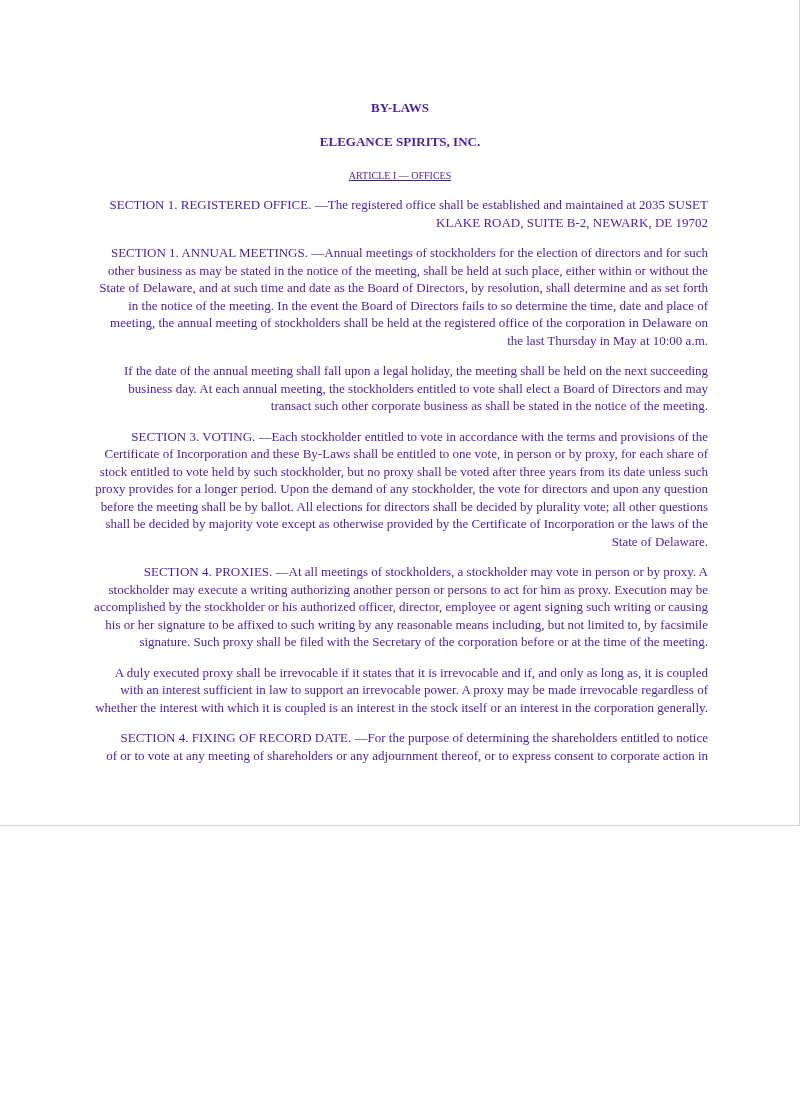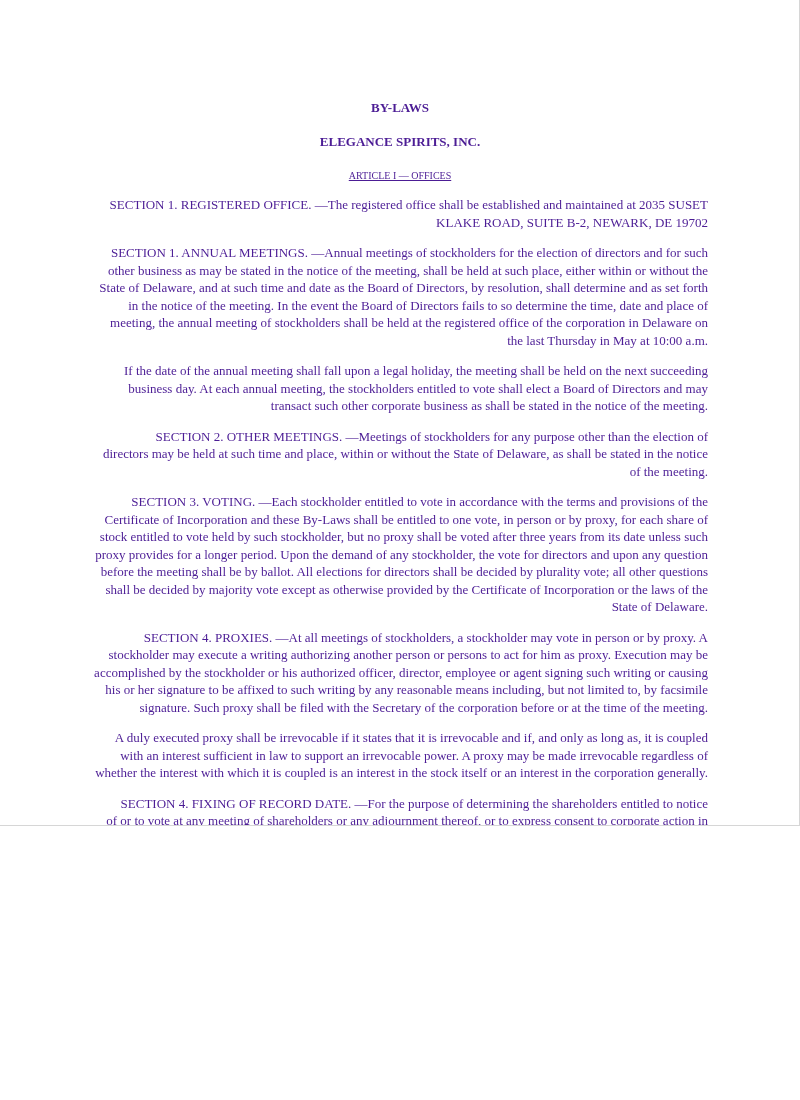--- a/index.html
+++ b/index.html
@@ -58,20 +58,19 @@
     <p class="title-line">BY-LAWS</p>
     <p class="title-line last">ELEGANCE SPIRITS, INC.</p>
 
     <p class="heading">ARTICLE I — OFFICES</p>
 
     <p class="para">SECTION 1. REGISTERED OFFICE. —The registered office shall be established and maintained at 2035 SUSET KLAKE ROAD, SUITE B-2, NEWARK, DE 19702</p>
 
 
     <p class="para">SECTION 1. ANNUAL MEETINGS. —Annual meetings of stockholders for the election of directors and for such other business as may be stated in the notice of the meeting, shall be held at such place, either within or without the State of Delaware, and at such time and date as the Board of Directors, by resolution, shall determine and as set forth in the notice of the meeting. In the event the Board of Directors fails to so determine the time, date and place of meeting, the annual meeting of stockholders shall be held at the registered office of the corporation in Delaware on the last Thursday in May at 10:00 a.m.</p>
     <p class="para">If the date of the annual meeting shall fall upon a legal holiday, the meeting shall be held on the next succeeding business day. At each annual meeting, the stockholders entitled to vote shall elect a Board of Directors and may transact such other corporate business as shall be stated in the notice of the meeting.</p>
-    <p class="para">SECTION 2. OTHER MEETINGS. —Meetings of stockholders for any purpose other than the election of directors may be held at such time and place, within or without the State of Delaware, as shall be stated in the notice of the meeting.</p>
     <p class="para">SECTION 3. VOTING. —Each stockholder entitled to vote in accordance with the terms and provisions of the Certificate of Incorporation and these By-Laws shall be entitled to one vote, in person or by proxy, for each share of stock entitled to vote held by such stockholder, but no proxy shall be voted after three years from its date unless such proxy provides for a longer period. Upon the demand of any stockholder, the vote for directors and upon any question before the meeting shall be by ballot. All elections for directors shall be decided by plurality vote; all other questions shall be decided by majority vote except as otherwise provided by the Certificate of Incorporation or the laws of the State of Delaware.</p>
     <p class="para">SECTION 4. PROXIES. —At all meetings of stockholders, a stockholder may vote in person or by proxy. A stockholder may execute a writing authorizing another person or persons to act for him as proxy. Execution may be accomplished by the stockholder or his authorized officer, director, employee or agent signing such writing or causing his or her signature to be affixed to such writing by any reasonable means including, but not limited to, by facsimile signature. Such proxy shall be filed with the Secretary of the corporation before or at the time of the meeting.</p>
     <p class="para">A duly executed proxy shall be irrevocable if it states that it is irrevocable and if, and only as long as, it is coupled with an interest sufficient in law to support an irrevocable power. A proxy may be made irrevocable regardless of whether the interest with which it is coupled is an interest in the stock itself or an interest in the corporation generally.</p>
     <p class="para">SECTION 4. FIXING OF RECORD DATE. —For the purpose of determining the shareholders entitled to notice of or to vote at any meeting of shareholders or any adjournment thereof, or to express consent to corporate action in</p>
 
   </div>
 </div>
 
 </body></html>

